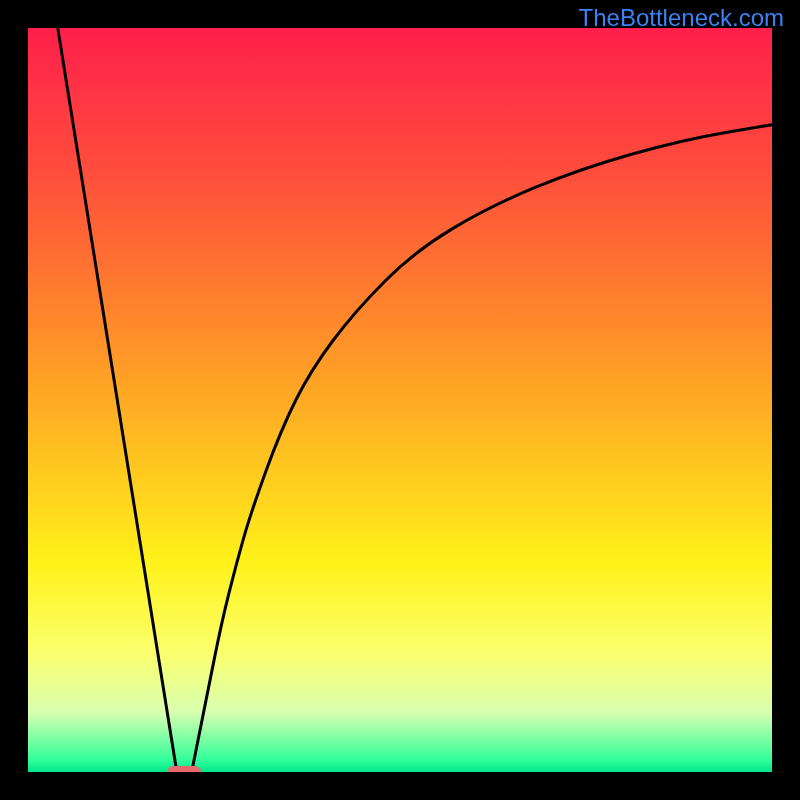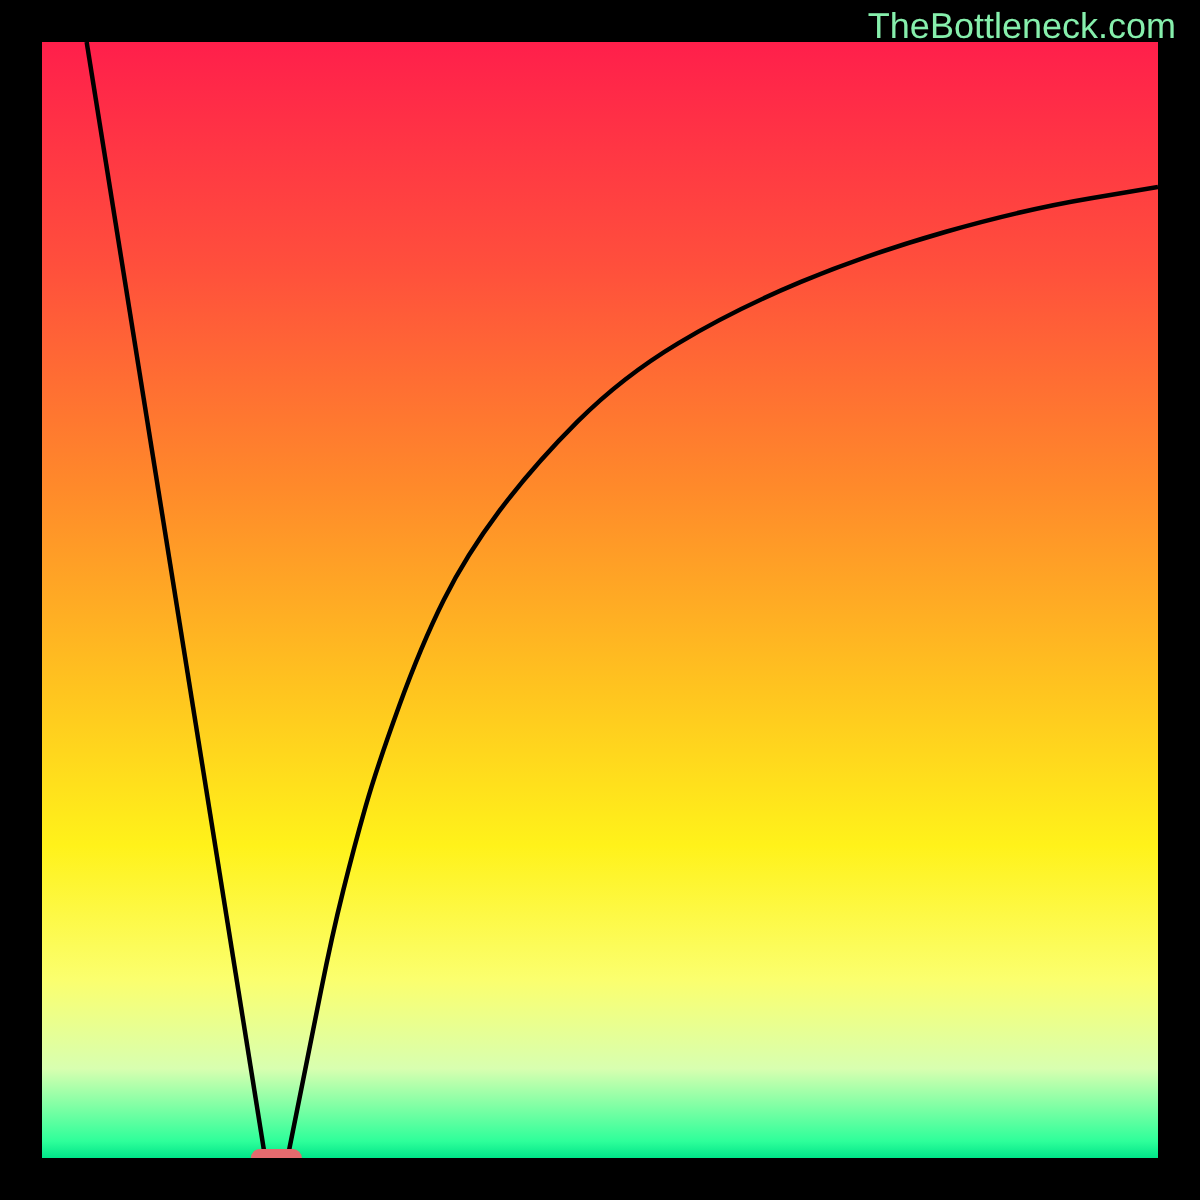--- a/index.html
+++ b/index.html
@@ -8,21 +8,21 @@
     width: 800px;
     height: 800px;
     background: #000;
     position: relative;
     font-family: Arial, Helvetica, sans-serif;
   }
   .watermark {
     position: absolute;
     top: 4px;
     right: 16px;
-    color: #86efac;
+    color: #3b82f6;
     font-size: 24px;
     font-weight: 500;
     z-index: 10;
   }
   .plot-frame {
     position: absolute;
     top: 28px;
     left: 28px;
     width: 744px;
     height: 744px;

